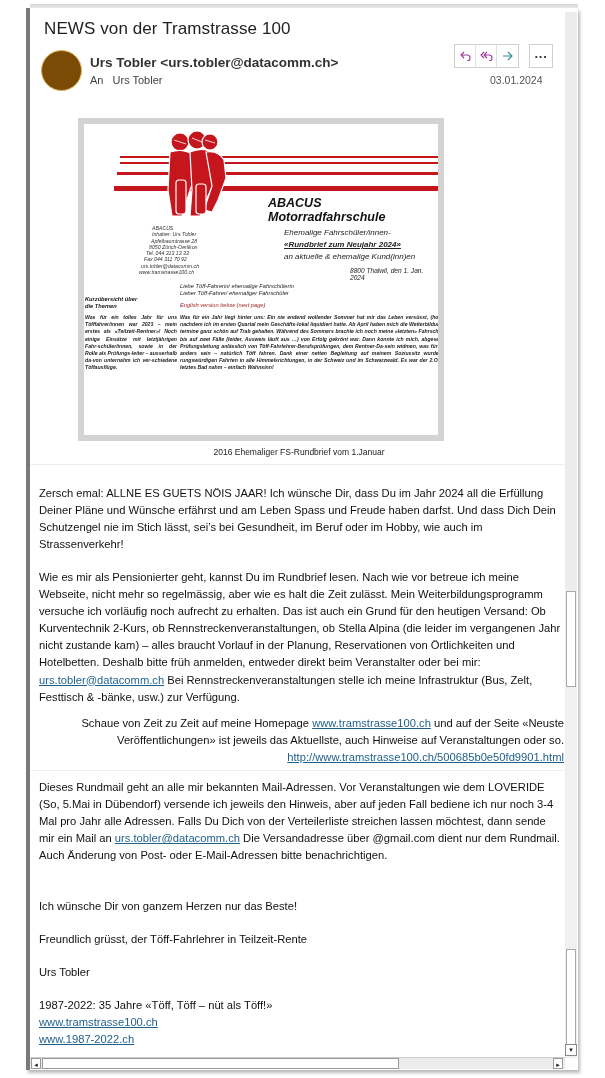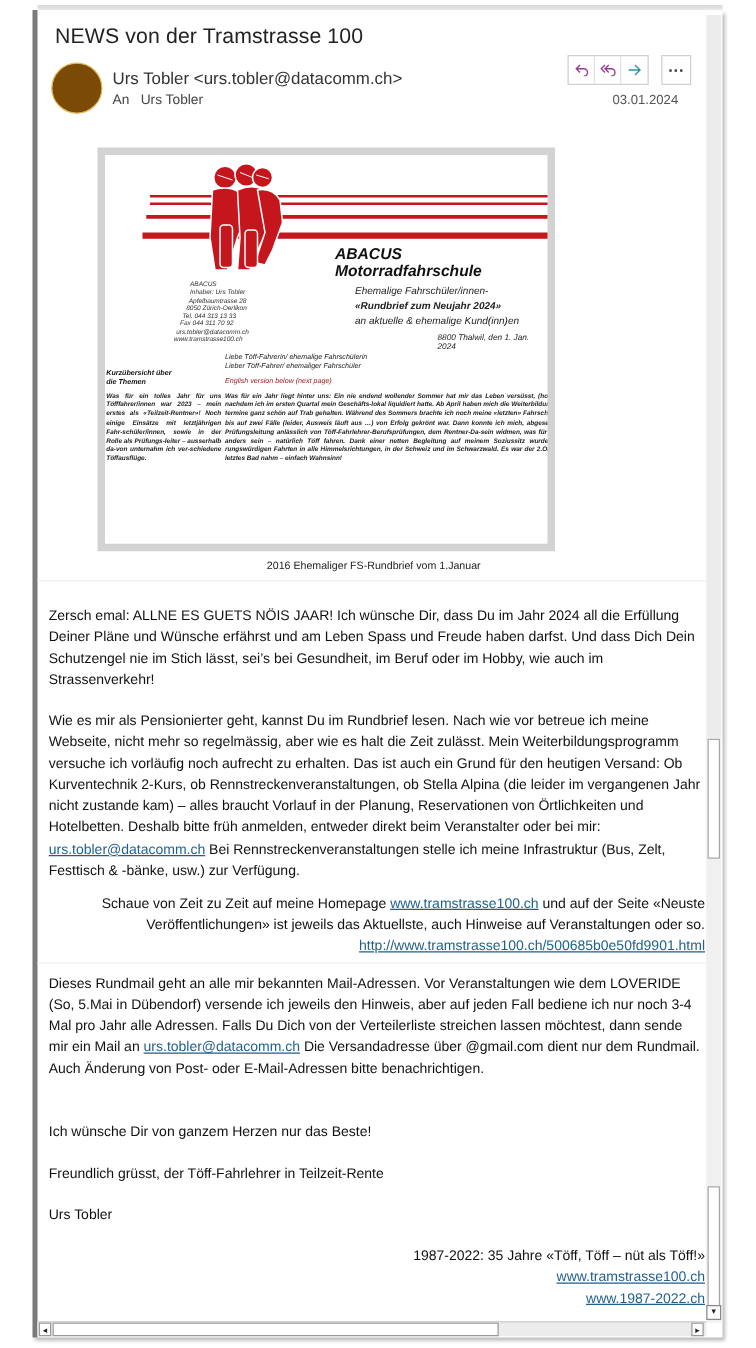--- a/index.html
+++ b/index.html
@@ -8,21 +8,21 @@
 
   .top-edge { position: absolute; left: 30px; top: 4px; width: 548px; height: 6px;
     background: linear-gradient(#d8d8d8, #f0f0f0); }
   .frame { position: absolute; left: 26px; top: 8px; width: 552px; height: 1062px;
     border-left: 4px solid #7a7a7a; background: #fff; box-shadow: 2px 3px 3px #bbb; }
   .right-gutter { position: absolute; left: 565px; top: 12px; width: 12px; height: 580px; background: #ececec; }
 
   .subject { position: absolute; left: 44px; top: 19px; font-size: 17px; color: #222; letter-spacing: 0.1px; }
   .avatar { position: absolute; left: 41px; top: 50px; width: 41px; height: 41px; border-radius: 50%;
     background: #7b4a05; border: 1px solid #e2b65a; }
-  .sender { position: absolute; left: 90px; top: 55px; font-size: 13.5px; color: #333; }
+  .sender { position: absolute; left: 90px; top: 55px; font-size: 13.5px; color: #333; font-weight: bold; }
   .recip { position: absolute; left: 90px; top: 74px; font-size: 11px; color: #444; }
   .recip .to-name { margin-left: 6px; }
 
   .actions { position: absolute; left: 454px; top: 44px; display: flex; }
   .act-group { display: flex; border: 1px solid #d0d0d0; height: 24px; }
   .act-btn { width: 21px; height: 22px; display: flex; align-items: center; justify-content: center;
     font-size: 13px; border-right: 1px solid #e2e2e2; }
   .act-btn:last-child { border-right: none; }
   .act-btn.reply, .act-btn.replyall { color: #9a3b93; }
   .act-btn.forward { color: #2d8fa3; }
@@ -41,21 +41,21 @@
   .addr { position: absolute; left: 55px; top: 101px; font-size: 5.2px; font-style: italic; color: #333; line-height: 6.3px; }
   .addr div:nth-child(1) { padding-left: 13px; }
   .addr div:nth-child(2) { padding-left: 13px; }
   .addr div:nth-child(3) { padding-left: 12px; }
   .addr div:nth-child(4) { padding-left: 10px; }
   .addr div:nth-child(5) { padding-left: 7px; }
   .addr div:nth-child(6) { padding-left: 5px; }
   .addr div:nth-child(7) { padding-left: 2px; }
   .head-right { position: absolute; left: 200px; top: 103px; width: 200px; 
     font-style: italic; font-size: 8px; color: #222; line-height: 12px; }
-  .head-right .rb { font-weight: bold; }
+  .head-right .rb { font-weight: bold; text-decoration: underline; }
   .place-date { position: absolute; left: 266px; top: 143px; font-style: italic; font-size: 6.6px; color: #222; }
   .greet { position: absolute; left: 96px; top: 159px; font-style: italic; font-size: 5.7px; color: #222; line-height: 7.4px; }
   .greet .eng { color: #9b1b1b; margin-top: 4px; }
   .side-head { position: absolute; left: 1px; top: 172px; font-weight: bold; font-style: italic; font-size: 5.7px; line-height: 7.2px; color: #111; }
   .side-col { position: absolute; left: 1px; top: 190px; width: 92px; font-style: italic; font-weight: bold;
     font-size: 5.15px; line-height: 7.2px; color: #222; text-align: justify; }
   .main-col { position: absolute; left: 96px; top: 190px; width: 328px; font-style: italic; font-weight: bold;
     font-size: 5.15px; line-height: 7.2px; color: #222; text-align: justify; }
 
   .caption { position: absolute; left: 30px; top: 447px; width: 538px; text-align: center; font-size: 8.5px; color: #222; }
@@ -64,21 +64,21 @@
   .body-text { position: absolute; left: 39px; width: 525px; font-size: 11.2px; line-height: 17.1px; color: #111; }
   .body-text a, .link { color: #1f5f8b; text-decoration: underline; }
   .p1 { top: 485px; }
   .p2 { top: 569px; }
   .p3 { top: 715px; text-align: right; }
   .band { position: absolute; left: 30px; top: 770px; width: 535px; height: 1px; background: #f0f0f0; }
   .p4 { top: 779px; }
   .p5 { top: 898px; }
   .p6 { top: 931px; }
   .p7 { top: 964px; }
-  .p8 { top: 997px; text-align: right; }
+  .p8 { top: 997px; }
 
   
   .vscroll { position: absolute; left: 565px; top: 590px; width: 12px; height: 468px; background: #f0f0f0; }
   .vthumb1 { position: absolute; left: 566px; top: 591px; width: 10px; height: 96px; background: #fff; border: 1px solid #a8a8a8; }
   .vthumb2 { position: absolute; left: 566px; top: 949px; width: 10px; height: 96px; background: #fff; border: 1px solid #a8a8a8; }
   .vdown { position: absolute; left: 565px; top: 1044px; width: 12px; height: 12px; background: #fff;
     border: 1px solid #888; font-size: 7px; line-height: 10px; text-align: center; color: #222; }
   .hscroll { position: absolute; left: 30px; top: 1057px; width: 535px; height: 12px; background: #ececec; border-top: 1px solid #ccc; }
   .hleft { position: absolute; left: 31px; top: 1058px; width: 10px; height: 11px; font-size: 7px; line-height: 11px;
     text-align: center; color: #222; background: #fff; border: 1px solid #999; }

